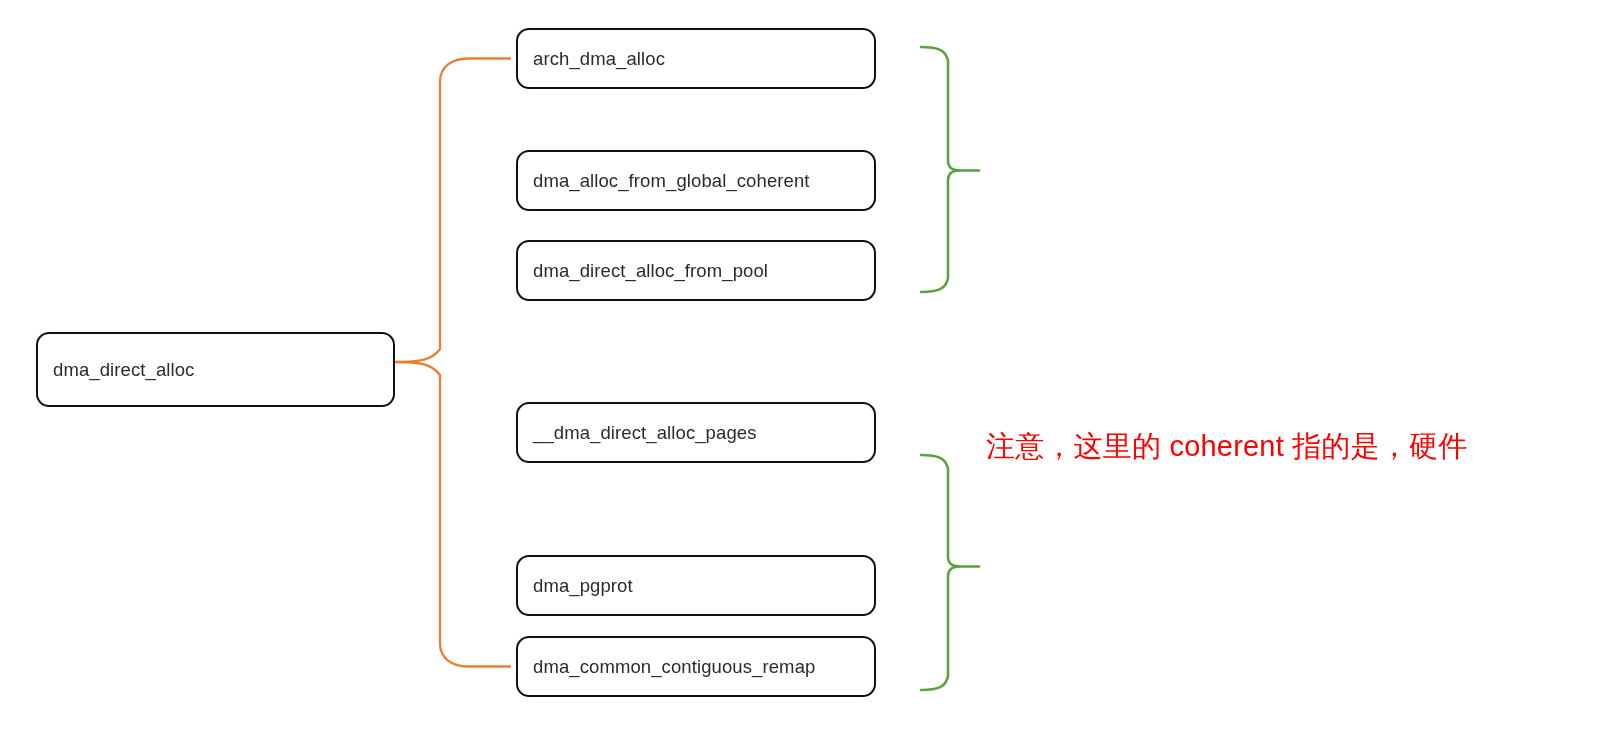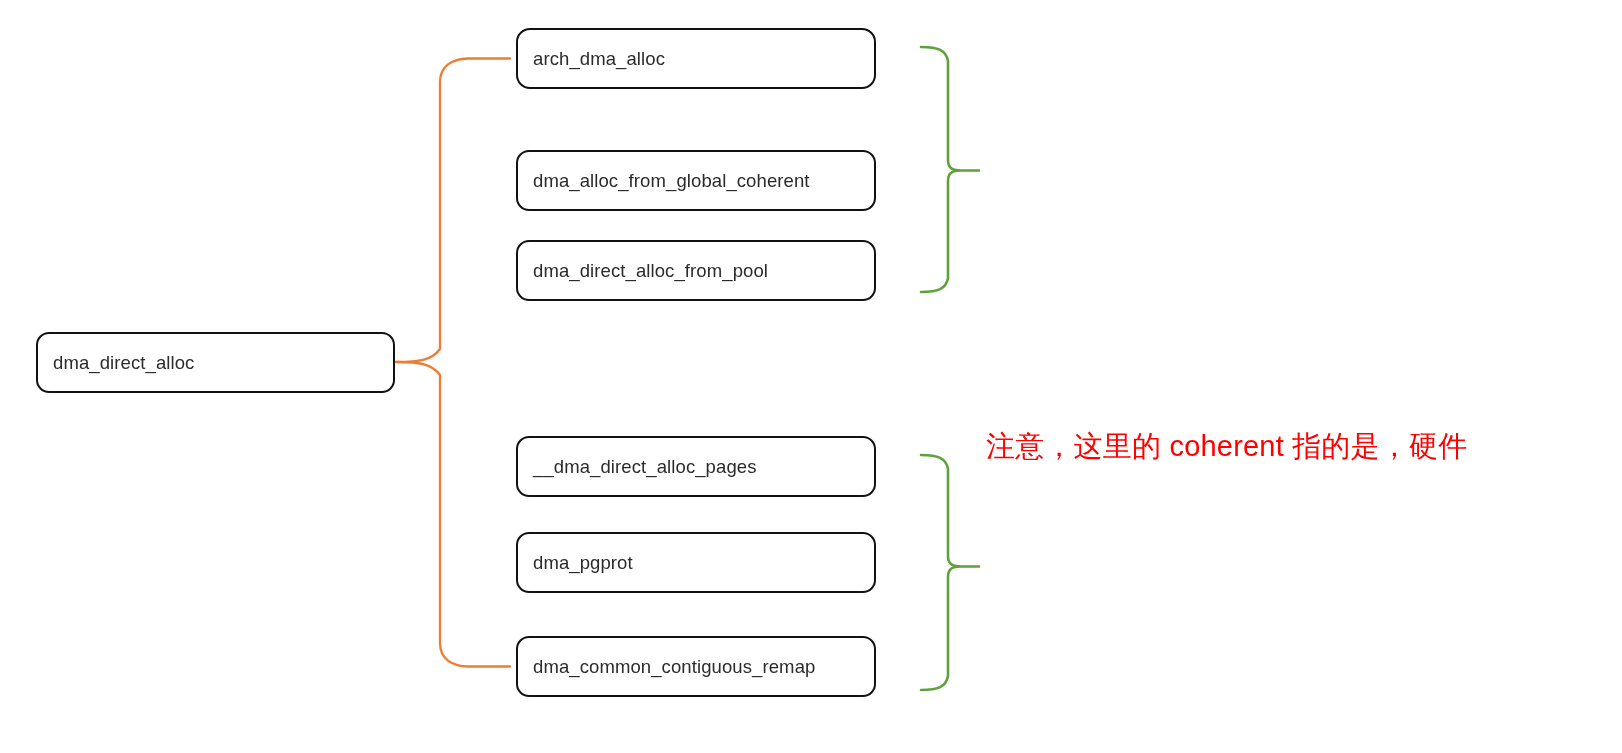--- a/index.html
+++ b/index.html
@@ -36,32 +36,32 @@
     padding-left: 15px;
     color: #2b2b2b;
     font-size: 18.5px;
     letter-spacing: 0.1px;
     white-space: nowrap;
   }
   .node-root {
     left: 36px;
     top: 332px;
     width: 359px;
-    height: 61px;
+    height: 75px;
   }
   .node-child {
     left: 516px;
     width: 360px;
     height: 61px;
   }
-  .c0 { top: 28px; border-radius: 14px; }
+  .c0 { top: 28px; }
   .c1 { top: 150px; }
   .c2 { top: 240px; }
-  .c3 { top: 436px; align-items: center; }
-  .c4 { top: 532px; text-align: right; }
+  .c3 { top: 402px; align-items: center; }
+  .c4 { top: 555px; text-align: right; }
   .c5 { top: 636px; }
 
   .annotation {
     position: absolute;
     color: #fe0000;
     white-space: pre;
     line-height: 1.0;
   }
   .ann-en {
     font-size: 24.5px;

